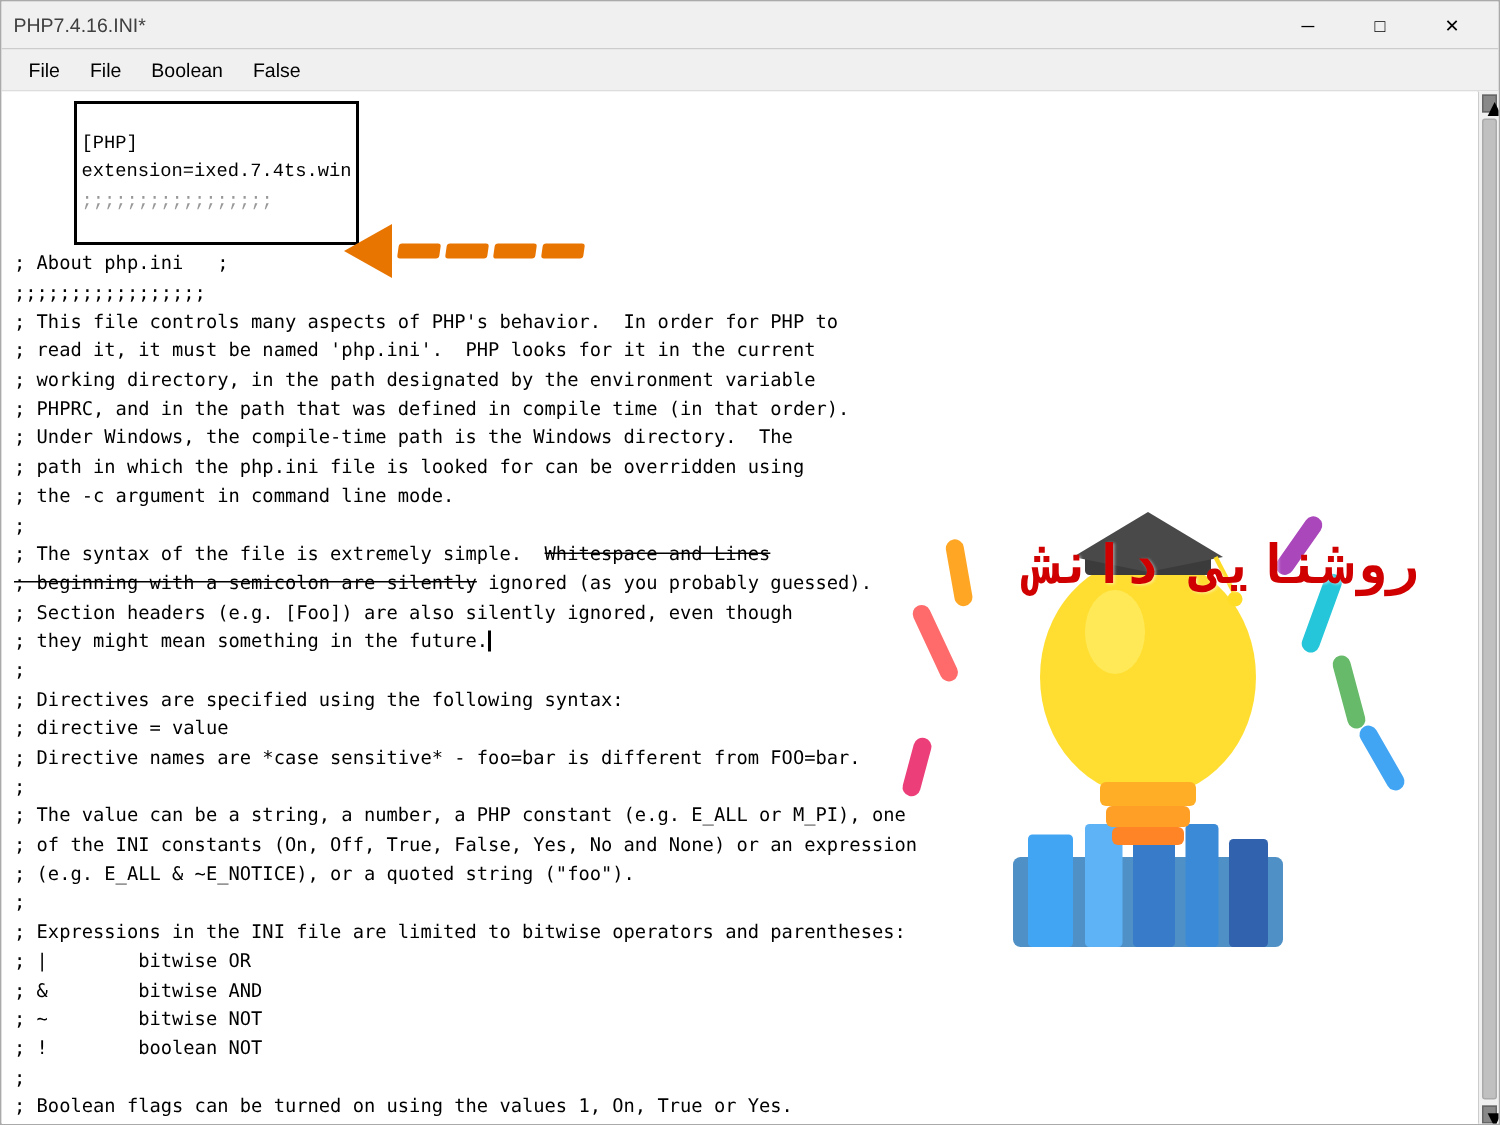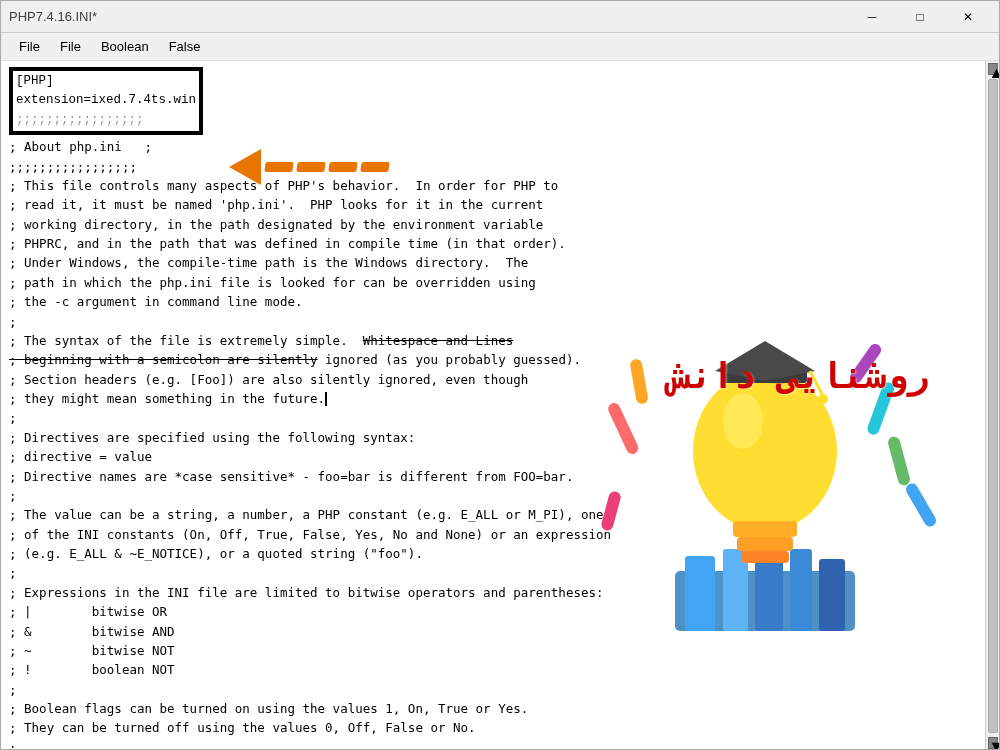--- a/index.html
+++ b/index.html
@@ -83,23 +83,24 @@
     }
 
     
     #editor::-webkit-scrollbar { width: 14px; }
     #editor::-webkit-scrollbar-track { background: #f0f0f0; }
     #editor::-webkit-scrollbar-thumb { background: #c0c0c0; border: 1px solid #aaa; }
 
     
     .highlight-box {
       display: inline-block;
-      border: 4px solid #000000;
+      border: 2px solid #000000;
       background: #fff;
-      padding: 1px 3px;
+      padding: 17px 3px;
+      margin-left: 40px;
     }
 
     
     .strikethrough {
       text-decoration: line-through;
     }
 
     
     #arrow-decoration {
       position: absolute;
@@ -142,21 +143,21 @@
       height: 380px;
       pointer-events: none;
       opacity: 0.85;
       z-index: 10;
     }
 
     
     #persian-text {
       position: absolute;
       top: 290px;
-      right: 56px;
+      right: 40px;
       font-size: 36px;
       font-weight: bold;
       color: #d00000;
       direction: rtl;
       z-index: 20;
       pointer-events: none;
       text-shadow: 1px 1px 2px rgba(255,255,255,0.5);
     }
 
     

